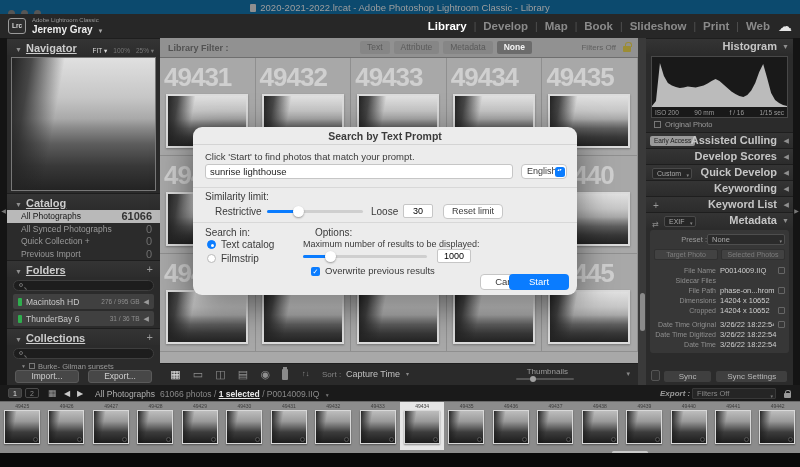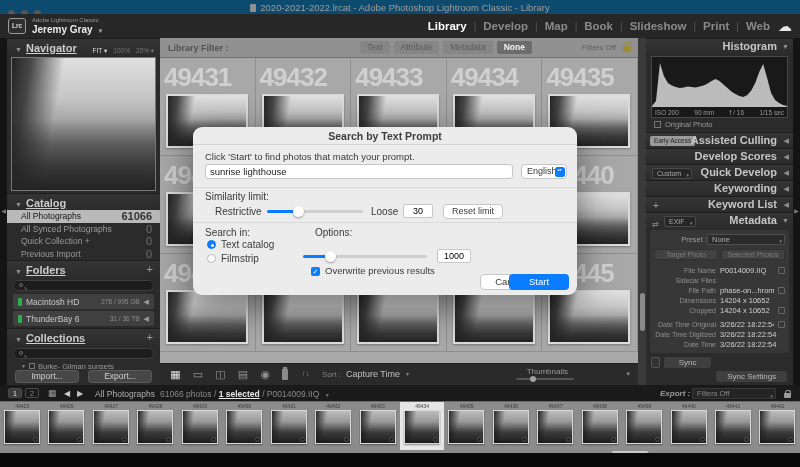--- a/index.html
+++ b/index.html
@@ -114,24 +114,24 @@
   #preset-label { font-size:7.5px; color:#9a9a9a; }
   #preset-box { position:relative; width:78px; height:11px; background:#2b2b2b; border:1px solid #4e4e4e; border-radius:2px; color:#aaa; font-size:7.5px; line-height:9px; padding-left:4px; }
   #preset-box .ddc { position:absolute; right:2px; top:2px; font-size:5px; color:#888; }
   #tgt-row { display:flex; gap:3px; margin:3px 0 5px 0; }
   .tgt-btn { flex:1; height:11px; background:#424242; border:1px solid #303030; border-radius:2px; color:#7d7d7d; font-size:7px; text-align:center; line-height:9px; }
   .mrow { display:flex; align-items:center; height:10px; gap:4px; }
   .mrow.gap { margin-top:4px; }
   .mlabel { width:62px; text-align:right; font-size:7px; color:#8f8f8f; flex-shrink:0; }
   .mvalue { flex:1; font-size:7.5px; color:#cfcfcf; white-space:nowrap; overflow:hidden; }
   .maction { width:7px; height:7px; border:1px solid #666; border-radius:1px; flex-shrink:0; }
-  #sync-row { position:absolute; left:0; bottom:2px; width:147px; display:flex; gap:3px; padding:0 5px; align-items:center; }
+  #sync-row { position:absolute; left:0; bottom:2px; width:147px; display:flex; gap:3px; padding:0 5px; align-items:flex-start; }
   #sync-toggle { width:9px; height:11px; border:1px solid #555; border-radius:2px; background:#333; }
   .sync-btn { height:13px; background:#3f3f3f; border:1px solid #2b2b2b; border-radius:3px; color:#b8b8b8; font-size:8px; text-align:center; line-height:11px; }
-  #sync-btn { width:52px; } #sync-settings-btn { width:76px;margin-top:28px; }
+  #sync-btn { width:52px; } #sync-settings-btn { width:76px; }
 
   
   #dialog { left:193px; top:127px; width:384px; height:168px; background:#ececec; border-radius:9px; box-shadow:0 10px 36px rgba(0,0,0,.5); z-index:10; font-size:10px; color:#3a3a3a; }
   #dlg-title { height:18px; line-height:18px; text-align:center; font-size:10.5px; font-weight:bold; color:#3c3c3c; border-bottom:1px solid #d4d4d4; }
   #dlg-instruction { position:absolute; left:12px; top:24px; font-size:9.5px; }
   #dlg-prompt { position:absolute; left:12px; top:37px; width:308px; height:15px; background:#fff; border:1px solid #c6c6c6; border-radius:3px; font-size:9.5px; color:#222; padding:0 4px; }
   #dlg-lang { position:absolute; left:328px; top:37px; width:46px; height:15px; background:#fff; border:1px solid #c6c6c6; border-radius:4px; font-size:9px; line-height:13px; padding-left:5px; }
   .stepper { position:absolute; right:1.5px; top:1.5px; width:10px; height:10.5px; background:#0a7cff; border-radius:2.5px; color:#fff; font-size:4px; line-height:5px; text-align:center; }
   .divider { position:absolute; left:0; width:384px; height:1px; background:#d8d8d8; }
   #dlg-sim-label { position:absolute; left:12px; top:64px; }
@@ -504,20 +504,21 @@
     <span id="sim-fill" class="slider-fill" style="width: 32%;"></span>
     <span id="sim-knob" class="slider-knob" style="left: calc(32% - 5px);"></span>
   </div>
   <div id="dlg-sim-max">Loose</div>
   <input id="sim-value" value="30" style="">
   <div id="sim-reset">Reset limit</div>
   <div class="divider" style="top:95px;"></div>
   <div id="dlg-searchin-label">Search in:</div>
   <div id="radio-rows"></div>
   <div id="dlg-options-label">Options:</div>
+  <div id="dlg-maxres-label">Maximum number of results to be displayed:</div>
   <div id="opt-track" class="slider-track">
     <span id="opt-fill" class="slider-fill" style="width: 22%;"></span>
     <span id="opt-knob" class="slider-knob" style="left: calc(22% - 5px);"></span>
   </div>
   <input id="opt-value" value="1000" style="">
   <div id="overwrite-row">
     <span id="overwrite-cb">✓</span>
     <span style="font-size:9.5px;">Overwrite previous results</span>
   </div>
   <div id="dlg-cancel">Cancel</div>

